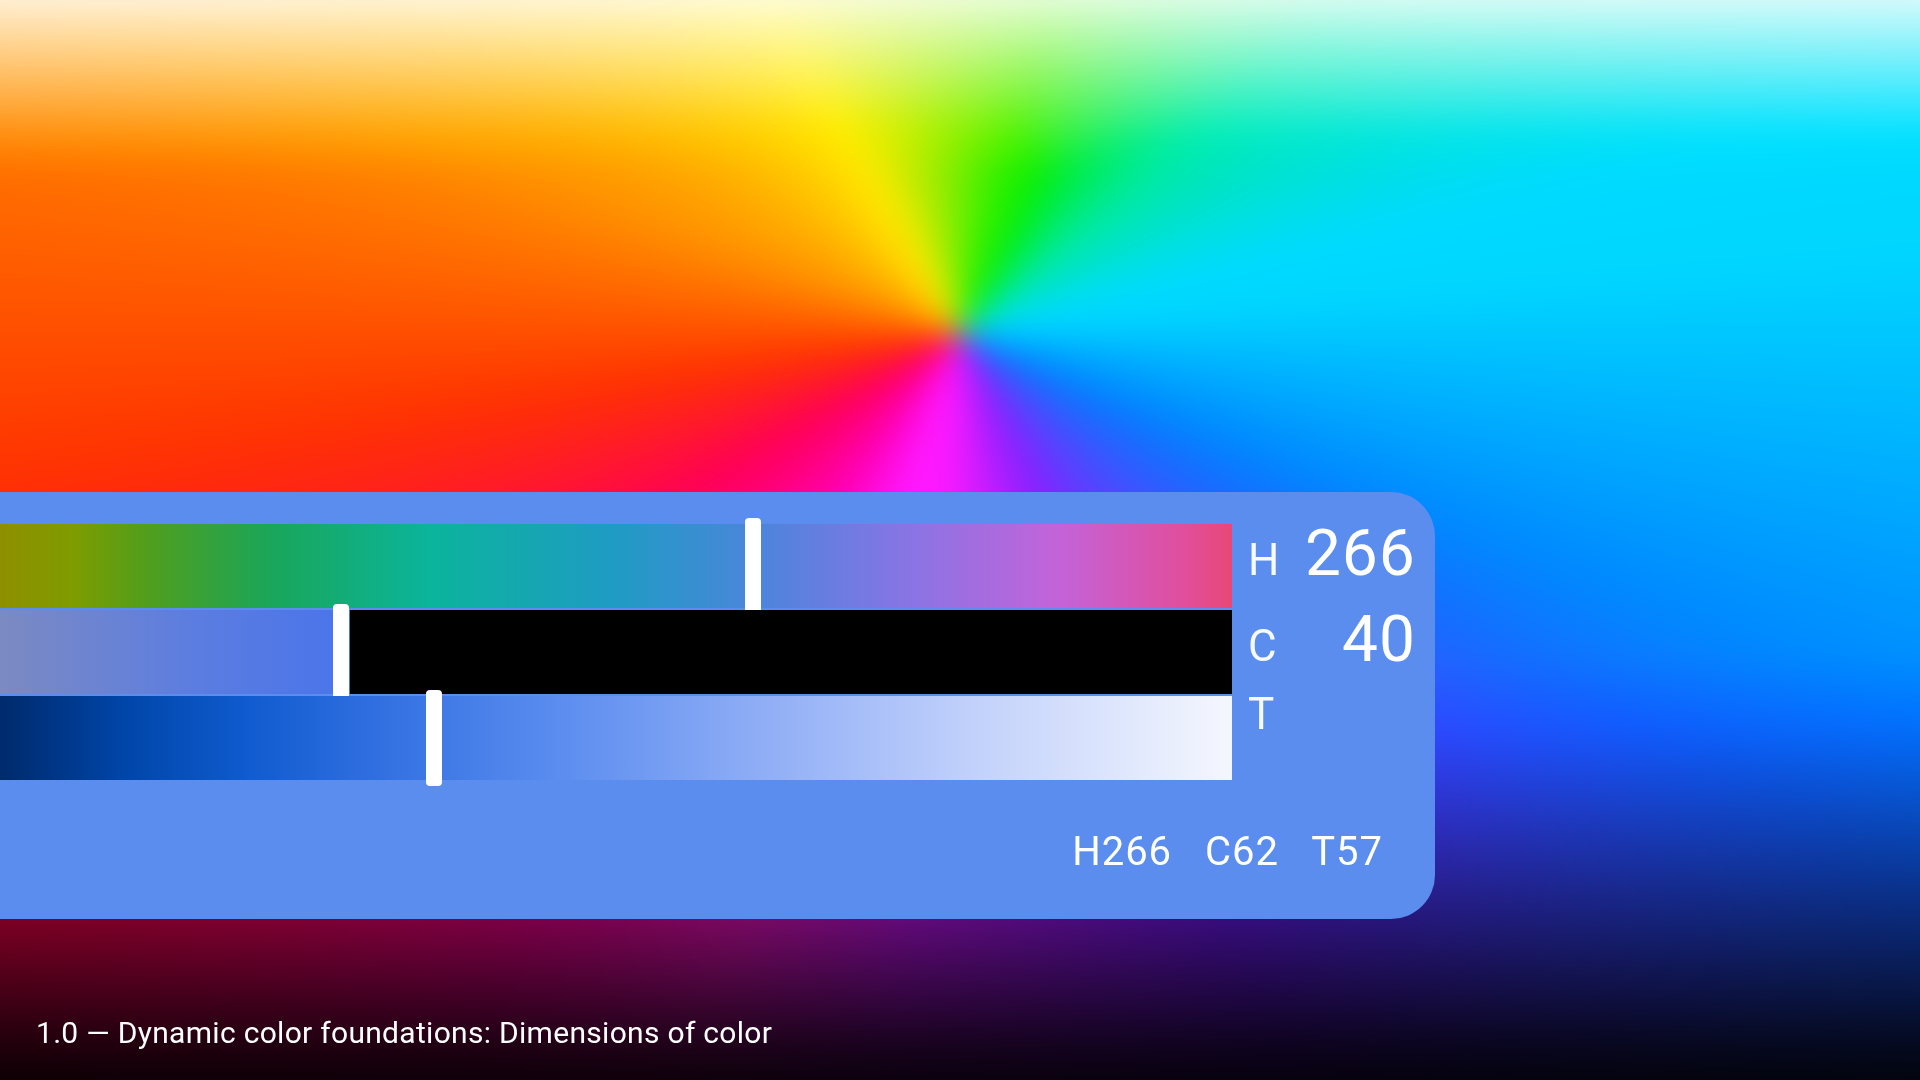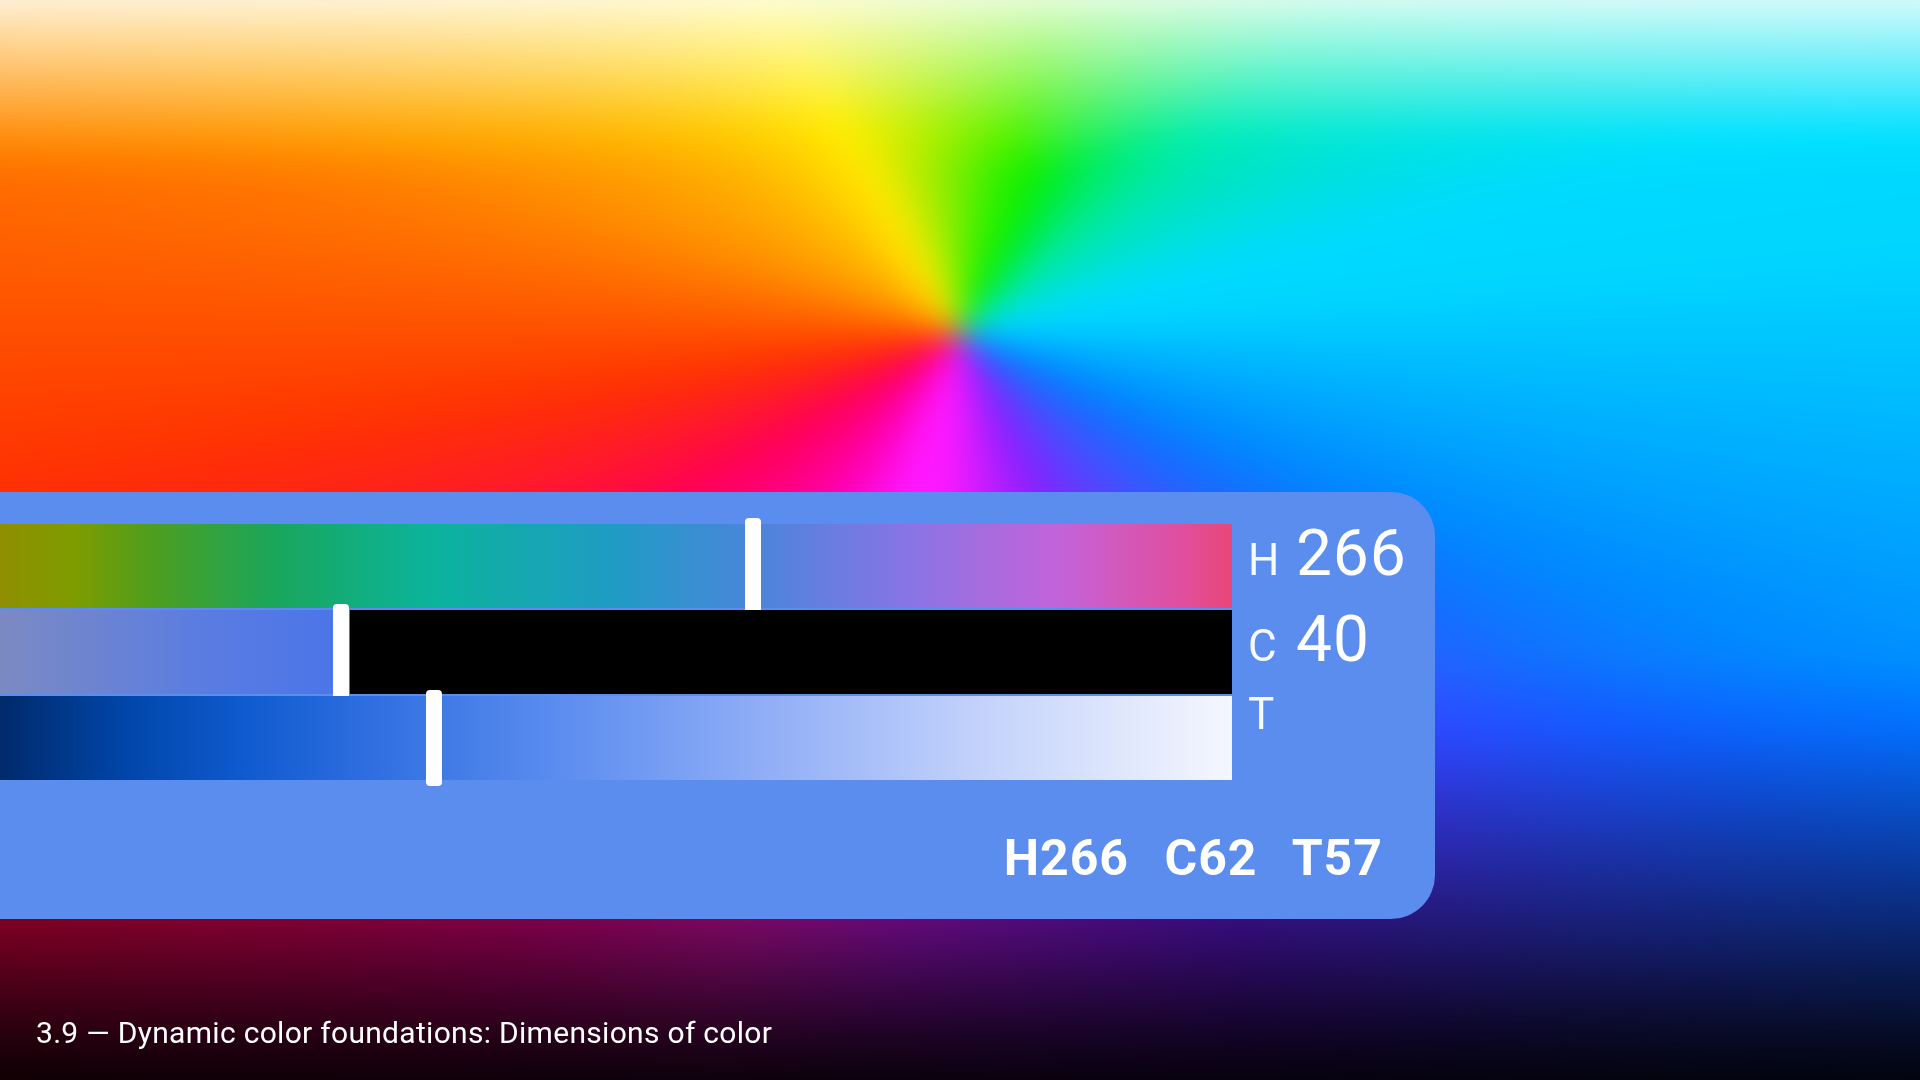--- a/index.html
+++ b/index.html
@@ -120,30 +120,30 @@
     font-weight: 400;
     letter-spacing: 1px;
   }
   .readouts .row {
     display: flex;
     align-items: baseline;
     height: 86px;
     gap: 14px;
   }
   .readouts .k { font-size: 44px; opacity: 0.95; width: 34px; }
-  .readouts .v { width: 120px; font-variant-numeric: tabular-nums; }
+  .readouts .v { width: 120px; text-align: right; font-variant-numeric: tabular-nums; }
 
   .summary {
     position: absolute;
     right: 52px;
-    bottom: 32px;
-    font-size: 50px;
+    bottom: 44px;
+    font-size: 40px;
     letter-spacing: 1px;
     word-spacing: 22px;
-    font-weight: 700;
+    font-weight: 400;
   }
 
   
   .caption {
     position: absolute;
     left: 36px;
     bottom: 30px;
     color: #ffffff;
     font-size: 30px;
     font-weight: 400;
@@ -187,13 +187,13 @@
       <span class="v">40</span>
     </div>
     <div class="row">
       <span class="k">T</span>
     </div>
   </div>
 
   <div class="summary">H266  C62  T57</div>
 </div>
 
-<div class="caption">3.9 — Dynamic color foundations: Dimensions of color</div>
+<div class="caption">1.0 — Dynamic color foundations: Dimensions of color</div>
 
 </body></html>

